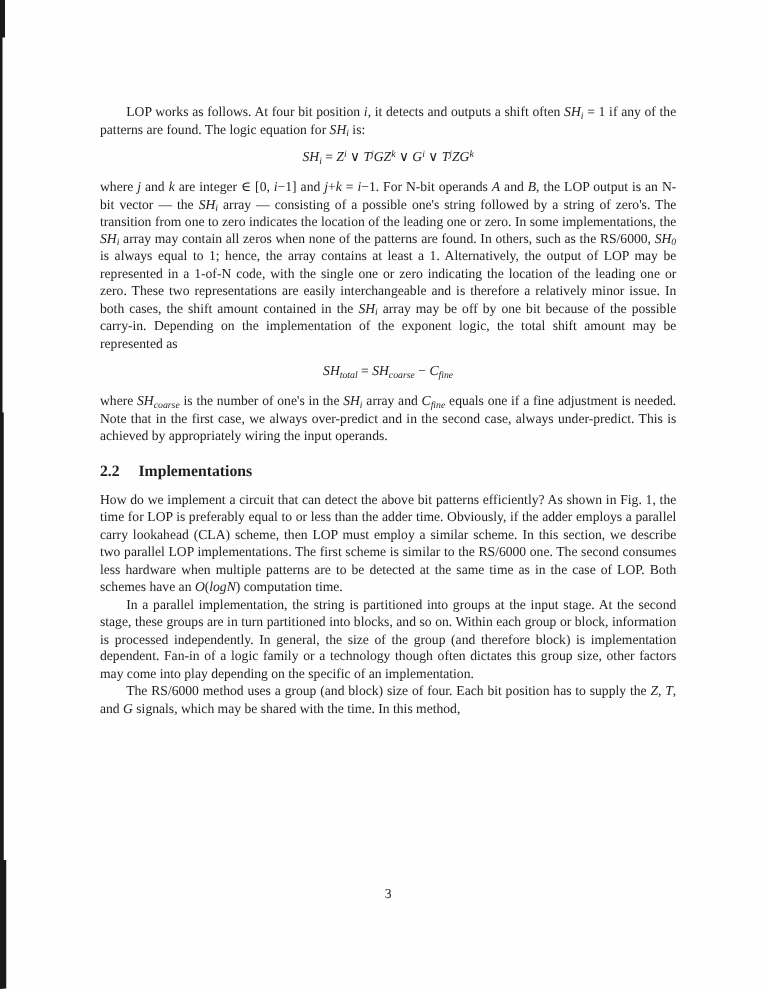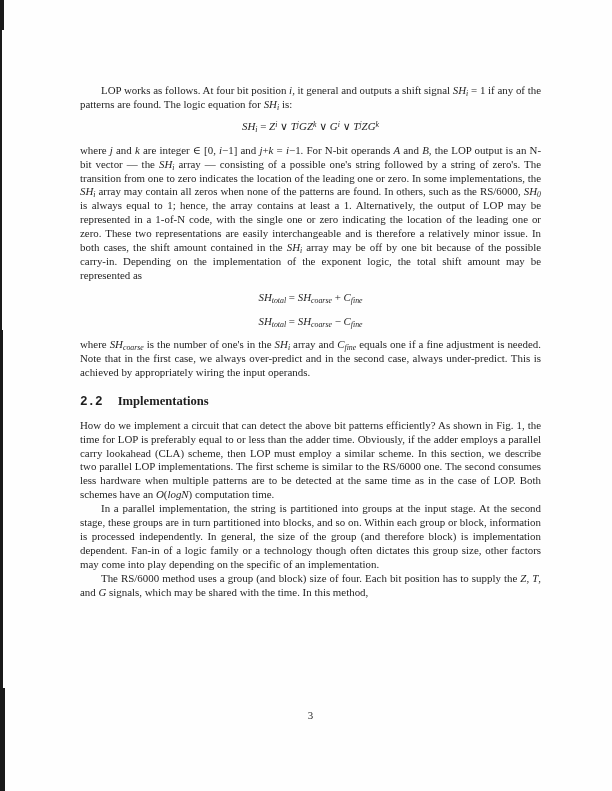--- a/index.html
+++ b/index.html
@@ -26,40 +26,39 @@
   .eq { text-align: center; margin: 8.5px 0 9.5px; font-family: Liberation Serif, serif; }
   .orline { margin: 1px 0; }
   sub, sup { font-size: 72%; line-height: 0; }
   sub { vertical-align: -2px; }
   sup { vertical-align: 3.5px; }
   .mi { font-style: italic; }
   h2.heading {
     font-size: 12.6px; font-weight: bold;
     margin: 15px 0 9px; text-align: left;
   }
-  .secnum { margin-right: 15px; font-family: Liberation Mono, monospace; }
+  .secnum { margin-right: 15px; }
   .pageno {
     position: absolute; left: 80px; top: 709px; width: 461px;
     text-align: center; font-size: 10.9px;
   }
 </style>
 </head>
 <body>
 
 <div class="page">
   <div class="edge e1"></div>
   <div class="edge e2"></div>
   <div class="edge e3"></div>
   <div class="edge e4"></div>
 
   <div class="content">
-    <p class="para indent"><span>LOP works as follows. At four bit position </span><span class="mi">i</span><span>, it general and outputs a shift signal </span><span class="mi">SH</span><sub class="mi">i</sub><span> = 1 if any of the patterns are found. The logic equation for </span><span class="mi">SH</span><sub class="mi">i</sub><span> is:</span></p>
+    <p class="para indent"><span>LOP works as follows. At four bit position </span><span class="mi">i</span><span>, it detects and outputs a shift often </span><span class="mi">SH</span><sub class="mi">i</sub><span> = 1 if any of the patterns are found. The logic equation for </span><span class="mi">SH</span><sub class="mi">i</sub><span> is:</span></p>
     <div class="eq"><span class="mi">SH</span><sub class="mi">i</sub><span> = </span><span class="mi">Z</span><sup class="mi">i</sup><span> ∨ </span><span class="mi">T</span><sup class="mi">j</sup><span class="mi">GZ</span><sup class="mi">k</sup><span> ∨ </span><span class="mi">G</span><sup class="mi">i</sup><span> ∨ </span><span class="mi">T</span><sup class="mi">j</sup><span class="mi">ZG</span><sup class="mi">k</sup></div>
     <p class="para"><span>where </span><span class="mi">j</span><span> and </span><span class="mi">k</span><span> are integer ∈ [0, </span><span class="mi">i</span><span>−1] and </span><span class="mi">j</span><span>+</span><span class="mi">k</span><span> = </span><span class="mi">i</span><span>−1. For N-bit operands </span><span class="mi">A</span><span> and </span><span class="mi">B</span><span>, the LOP output is an N-bit vector — the </span><span class="mi">SH</span><sub class="mi">i</sub><span> array — consisting of a possible one's string followed by a string of zero's. The transition from one to zero indicates the location of the leading one or zero. In some implementations, the </span><span class="mi">SH</span><sub class="mi">i</sub><span> array may contain all zeros when none of the patterns are found. In others, such as the RS/6000, </span><span class="mi">SH</span><sub class="mi">0</sub><span> is always equal to 1; hence, the array contains at least a 1. Alternatively, the output of LOP may be represented in a 1-of-N code, with the single one or zero indicating the location of the leading one or zero. These two representations are easily interchangeable and is therefore a relatively minor issue. In both cases, the shift amount contained in the </span><span class="mi">SH</span><sub class="mi">i</sub><span> array may be off by one bit because of the possible carry-in. Depending on the implementation of the exponent logic, the total shift amount may be represented as</span></p>
-    <div class="eq"><span class="mi">SH</span><sub class="mi">total</sub><span> = </span><span class="mi">SH</span><sub class="mi">coarse</sub><span> + </span><span class="mi">C</span><sub class="mi">fine</sub></div>
     <div class="eq"><span class="mi">SH</span><sub class="mi">total</sub><span> = </span><span class="mi">SH</span><sub class="mi">coarse</sub><span> − </span><span class="mi">C</span><sub class="mi">fine</sub></div>
     <p class="para"><span>where </span><span class="mi">SH</span><sub class="mi">coarse</sub><span> is the number of one's in the </span><span class="mi">SH</span><sub class="mi">i</sub><span> array and </span><span class="mi">C</span><sub class="mi">fine</sub><span> equals one if a fine adjustment is needed. Note that in the first case, we always over-predict and in the second case, always under-predict. This is achieved by appropriately wiring the input operands.</span></p>
     <h2 class="heading">
       <span class="secnum">2.2</span><span>Implementations</span>
     </h2>
     <p class="para"><span>How do we implement a circuit that can detect the above bit patterns efficiently? As shown in Fig. 1, the time for LOP is preferably equal to or less than the adder time. Obviously, if the adder employs a parallel carry lookahead (CLA) scheme, then LOP must employ a similar scheme. In this section, we describe two parallel LOP implementations. The first scheme is similar to the RS/6000 one. The second consumes less hardware when multiple patterns are to be detected at the same time as in the case of LOP. Both schemes have an </span><span class="mi">O</span><span>(</span><span class="mi">logN</span><span>) computation time.</span></p>
     <p class="para indent"><span>In a parallel implementation, the string is partitioned into groups at the input stage. At the second stage, these groups are in turn partitioned into blocks, and so on. Within each group or block, information is processed independently. In general, the size of the group (and therefore block) is implementation dependent. Fan-in of a logic family or a technology though often dictates this group size, other factors may come into play depending on the specific of an implementation.</span></p>
     <p class="para indent"><span>The RS/6000 method uses a group (and block) size of four. Each bit position has to supply the </span><span class="mi">Z</span><span>, </span><span class="mi">T</span><span>, and </span><span class="mi">G</span><span> signals, which may be shared with the time. In this method,</span></p>
   </div>
 

